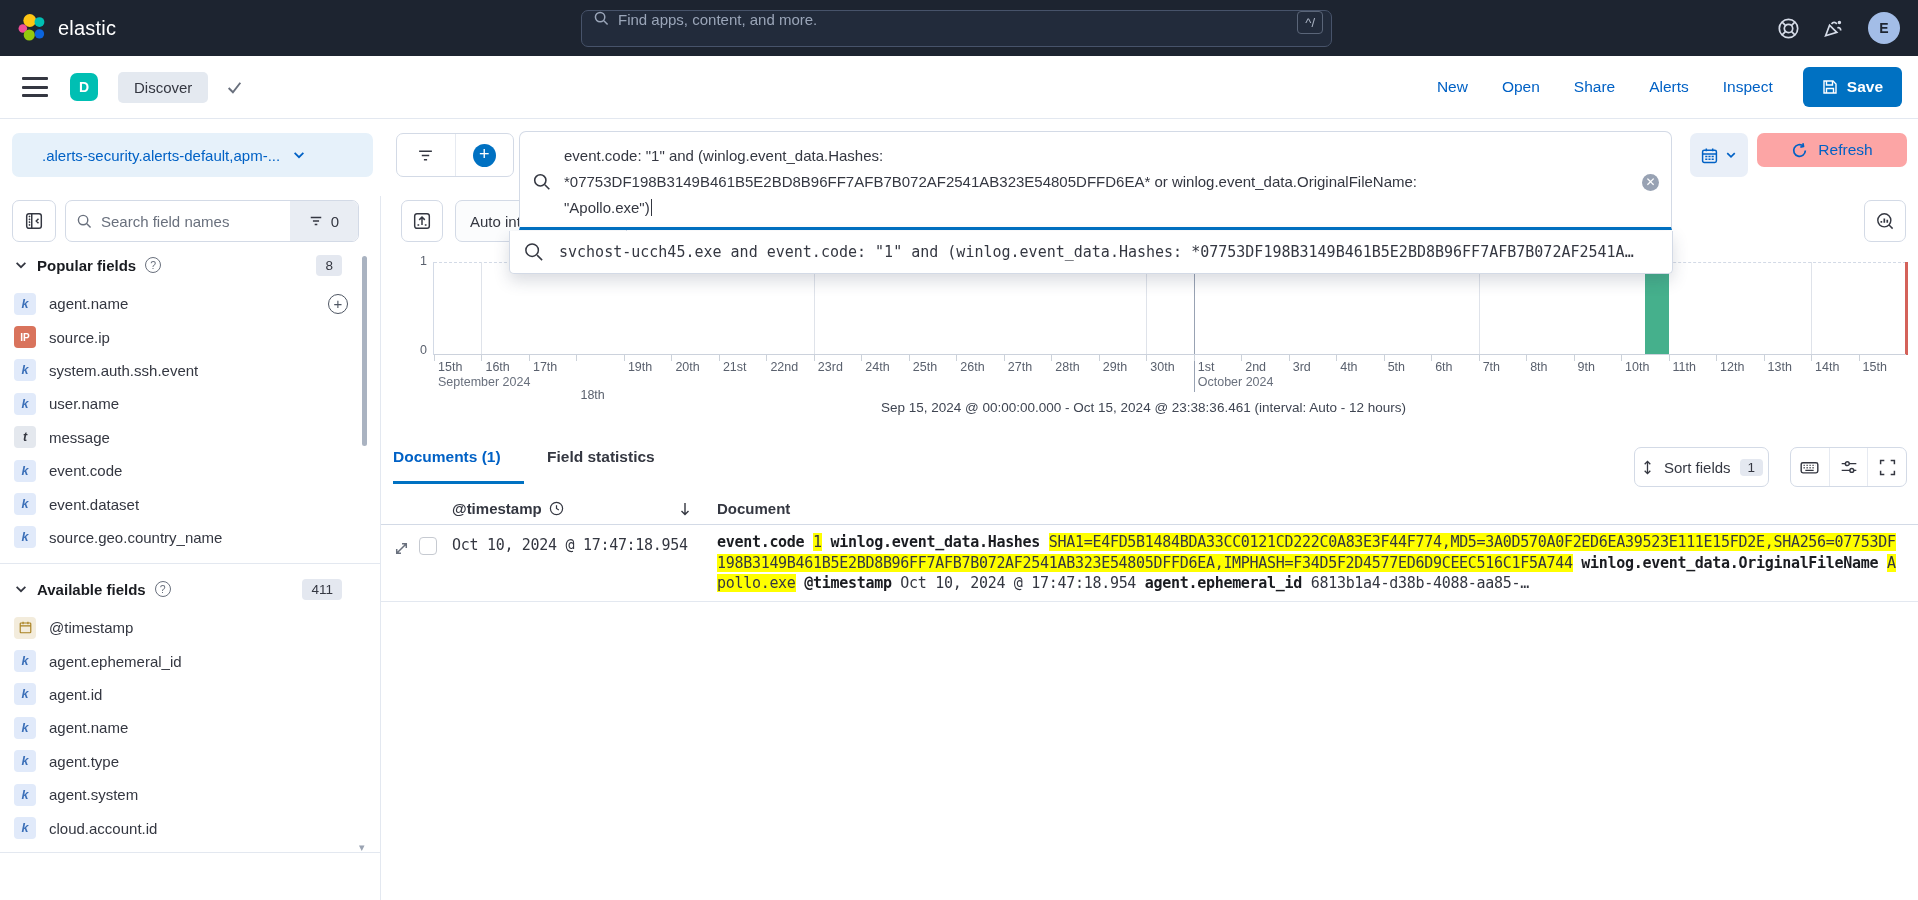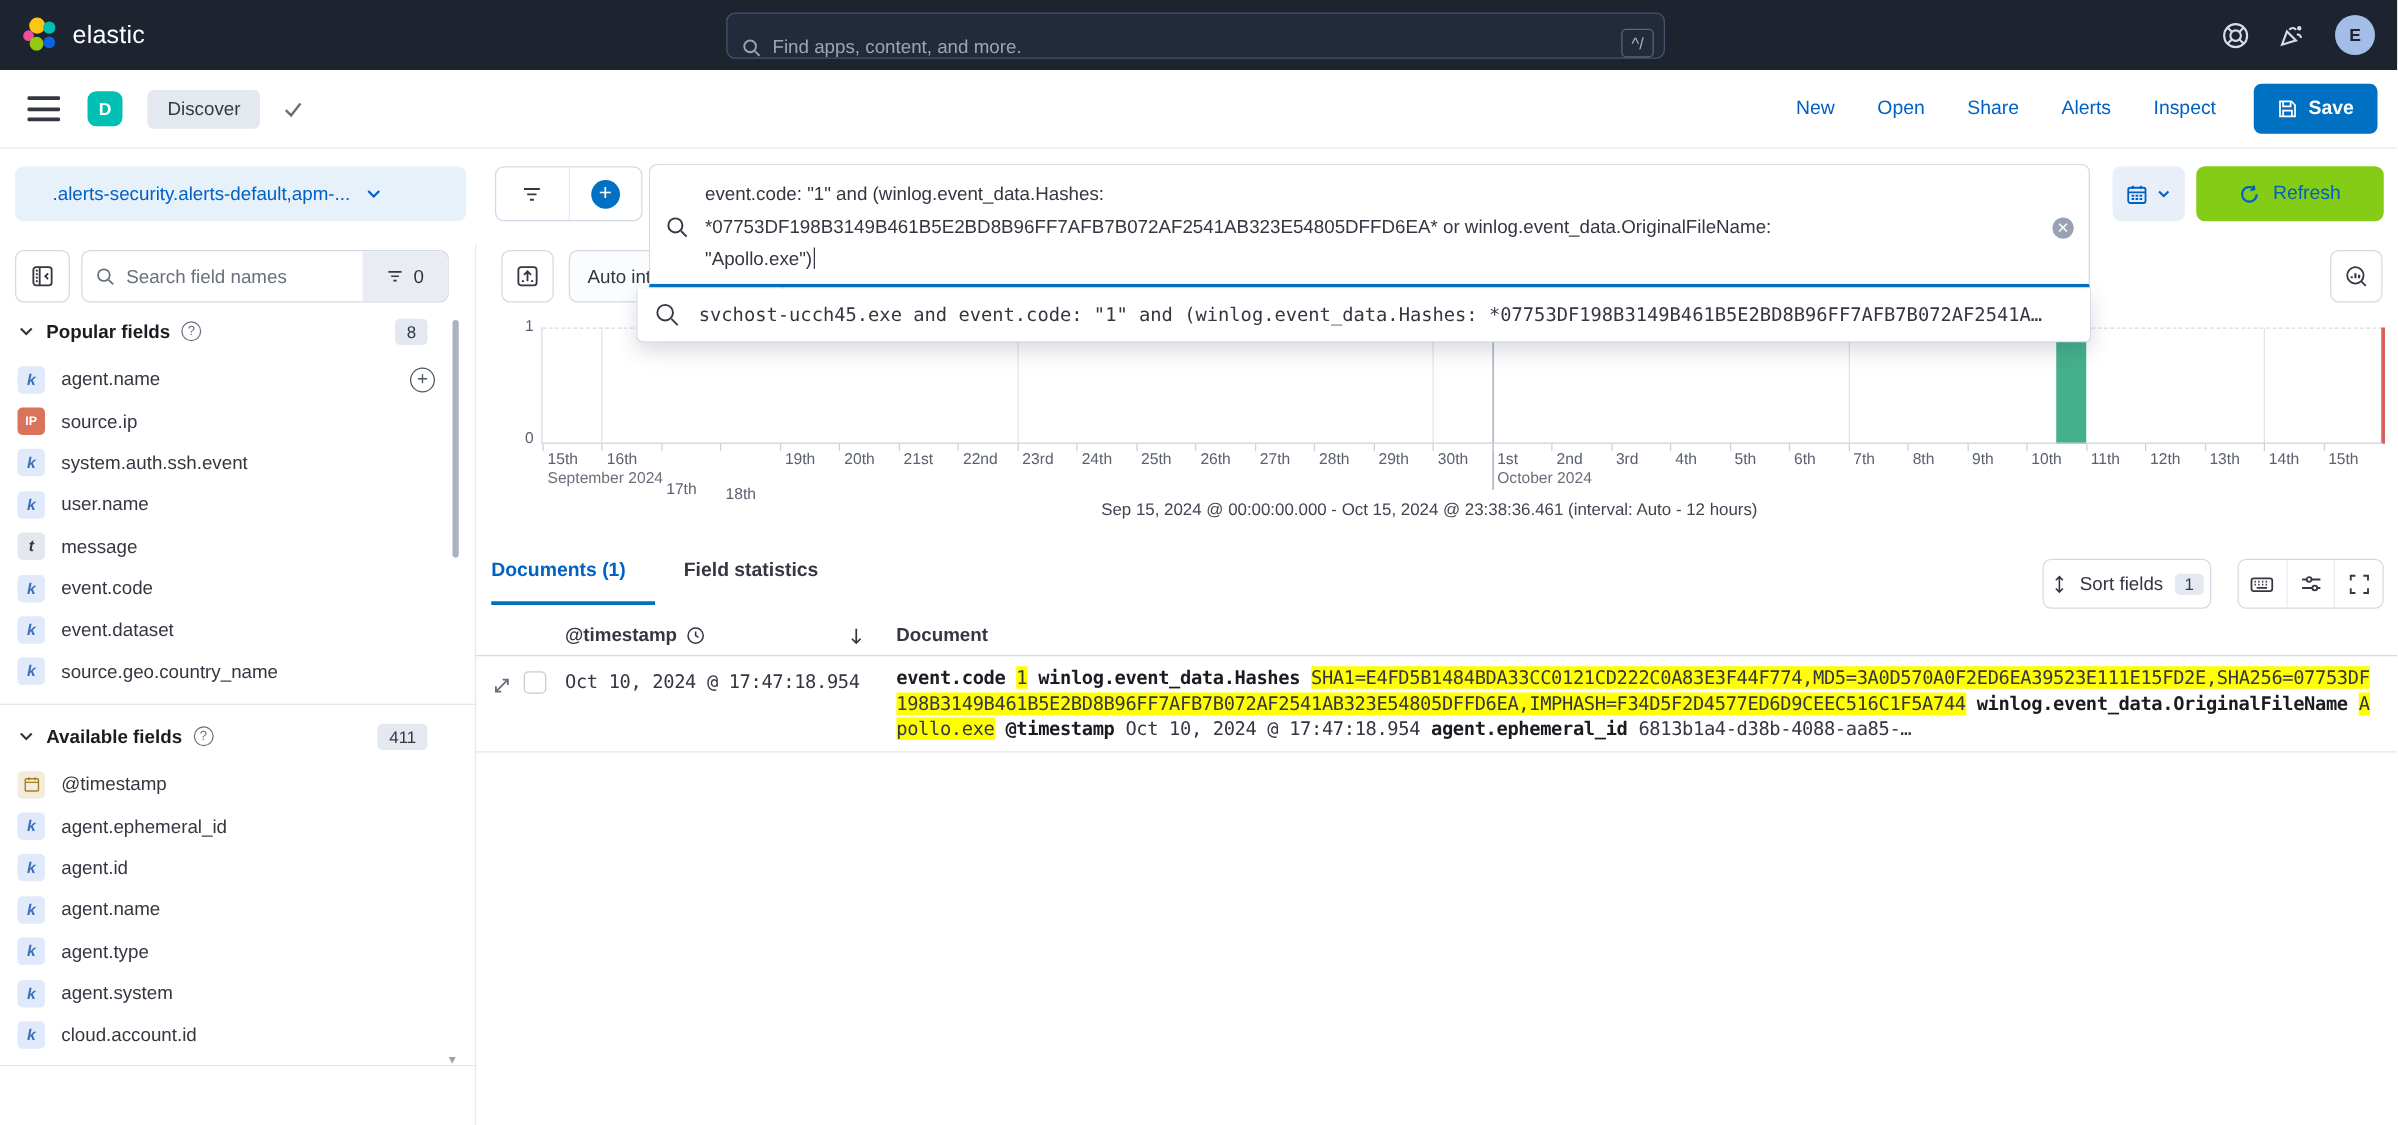--- a/index.html
+++ b/index.html
@@ -4,21 +4,21 @@
 <style>
   * { margin:0; padding:0; box-sizing:border-box; }
   body { font-family:"Liberation Sans", sans-serif; background:#fff; }
   .app { position:relative; width:1918px; height:900px; background:#fff; overflow:hidden; }
   .mono { font-family:"DejaVu Sans Mono","Liberation Mono",monospace; }
 
   
   .topbar { position:absolute; left:0; top:0; width:1918px; height:56px; background:#1d2430; display:flex; align-items:center; padding:0 18px; }
   .logo-wrap { display:flex; align-items:center; gap:10px; }
   .logo-text { color:#fff; font-size:20px; letter-spacing:.2px; }
-  .gsearch { position:absolute; left:581px; top:10px; width:751px; height:37px; background:#222b3b; border:1px solid #47536a; border-radius:7px; display:flex; align-items:flex-end; padding:0 8px 0 12px; }
+  .gsearch { position:absolute; left:581px; top:10px; width:751px; height:37px; background:#222b3b; border:1px solid #47536a; border-radius:7px; display:flex; align-items:flex-start; padding:0 8px 0 12px; }
   .gsearch .ph { color:#9aa5b8; font-size:15px; margin-left:9px; flex:1; }
   .kbd { border:1px solid #5a6578; border-radius:4px; color:#aab3c3; font-size:13px; padding:3px 7px; }
   .top-icons { position:absolute; right:18px; top:0; height:56px; display:flex; align-items:center; gap:24px; }
   .avatar { width:32px; height:32px; border-radius:50%; background:#a3bde7; color:#1d2430; font-size:14px; font-weight:700; display:flex; align-items:center; justify-content:center; }
 
   
   .crumbbar { position:absolute; left:0; top:56px; width:1918px; height:63px; background:#fff; border-bottom:1px solid #e3e8f0; display:flex; align-items:center; padding:0 16px; }
   .hamburger { width:26px; height:20px; display:flex; flex-direction:column; justify-content:space-between; cursor:pointer; margin-left:6px; }
   .hamburger span { height:3px; background:#343741; border-radius:1px; }
   .space-badge { margin-left:22px; width:28px; height:28px; border-radius:7px; background:#00bfb3; color:#fff; font-weight:700; font-size:14px; display:flex; align-items:center; justify-content:center; }
@@ -35,21 +35,21 @@
   .filter-group { position:absolute; left:396px; top:133px; width:118px; height:44px; background:#fff; border:1px solid #d3dae6; border-radius:7px; display:flex; }
   .filter-group .cell { flex:1; display:flex; align-items:center; justify-content:center; cursor:pointer; }
   .filter-group .cell + .cell { border-left:1px solid #e6eaf1; }
   .plus-circle { width:23px; height:23px; border-radius:50%; background:#0071c2; color:#fff; font-size:18px; line-height:21px; text-align:center; font-weight:500; }
   .querybar { position:absolute; left:519px; top:131px; width:1153px; height:99px; background:#fff; border:1px solid #d3dae6; border-bottom:3px solid #0071c2; border-radius:7px 7px 0 0; padding:11px 44px 0 44px; z-index:4; }
   .qline { font-size:15px; line-height:26px; color:#343741; white-space:nowrap; }
   .caret { display:inline-block; width:1.5px; height:17px; background:#343741; vertical-align:-3px; margin-left:1px; }
   .q-search { position:absolute; left:13px; top:41px; }
   .q-clear { position:absolute; right:12px; top:42px; width:17px; height:17px; border-radius:50%; background:#98a2b3; color:#fff; font-size:12px; line-height:16px; text-align:center; cursor:pointer; }
   .datepicker-btn { position:absolute; left:1690px; top:133px; width:58px; height:44px; background:#e9eff8; border-radius:7px; display:flex; align-items:center; justify-content:center; gap:7px; cursor:pointer; }
-  .refresh-btn { position:absolute; left:1757px; top:133px; width:150px; height:44px; background:#84cc16; border:none; border-radius:7px; color:#0061c5; font-size:15.5px; font-weight:500; display:flex; align-items:center; justify-content:center; gap:10px; cursor:pointer; }
+  .refresh-btn { position:absolute; left:1757px; top:133px; width:150px; height:34px; background:#fca5a5; border:none; border-radius:7px; color:#0061c5; font-size:15.5px; font-weight:500; display:flex; align-items:center; justify-content:center; gap:10px; cursor:pointer; }
 
   
   .suggestion { position:absolute; left:509px; top:231px; width:1164px; height:43px; background:#fff; border:1px solid #d3dae6; border-top:none; border-radius:0 0 5px 5px; box-shadow:0 7px 16px rgba(50,62,88,.18); display:flex; align-items:center; padding:0 14px; gap:15px; z-index:5; }
   .suggestion .stxt { font-size:15px; color:#343741; white-space:nowrap; overflow:hidden; }
 
   
   .sidebar { position:absolute; left:0; top:196px; width:380px; bottom:0; background:#fff; }
   .side-top { position:absolute; left:12px; top:4px; display:flex; gap:9px; }
   .collapse-btn { width:44px; height:42px; border:1px solid #d3dae6; border-radius:7px; background:#fff; display:flex; align-items:center; justify-content:center; cursor:pointer; }
   .fsearch { width:294px; height:42px; border:1px solid #d3dae6; border-radius:7px; background:#fff; display:flex; align-items:center; overflow:hidden; }
@@ -376,21 +376,21 @@
     <div class="ylab" style="top:58px;">1</div>
     <div class="ylab" style="top:147px;">0</div>
     <div class="plot">
         <div class="gtick" style="left: 0%;"></div>
         <div class="xlab" style="left: 0%;">15th</div>
         <div class="mlab" style="left: 0%;">September 2024</div>
         <div class="gweek" style="left: 3.22581%;"></div>
         <div class="gtick" style="left: 3.22581%;"></div>
         <div class="xlab" style="left: 3.22581%;">16th</div>
         <div class="gtick" style="left: 6.45161%;"></div>
-        <div class="xlab" style="left: 6.45161%; margin-top: 24px;">17th</div>
+        <div class="xlab" style="left: 6.45161%;">17th</div>
         <div class="gtick" style="left: 9.67742%;"></div>
         <div class="xlab" style="left: 9.67742%; margin-top: 28px;">18th</div>
         <div class="gtick" style="left: 12.9032%;"></div>
         <div class="xlab" style="left: 12.9032%;">19th</div>
         <div class="gtick" style="left: 16.129%;"></div>
         <div class="xlab" style="left: 16.129%;">20th</div>
         <div class="gtick" style="left: 19.3548%;"></div>
         <div class="xlab" style="left: 19.3548%;">21st</div>
         <div class="gtick" style="left: 22.5806%;"></div>
         <div class="xlab" style="left: 22.5806%;">22nd</div>

